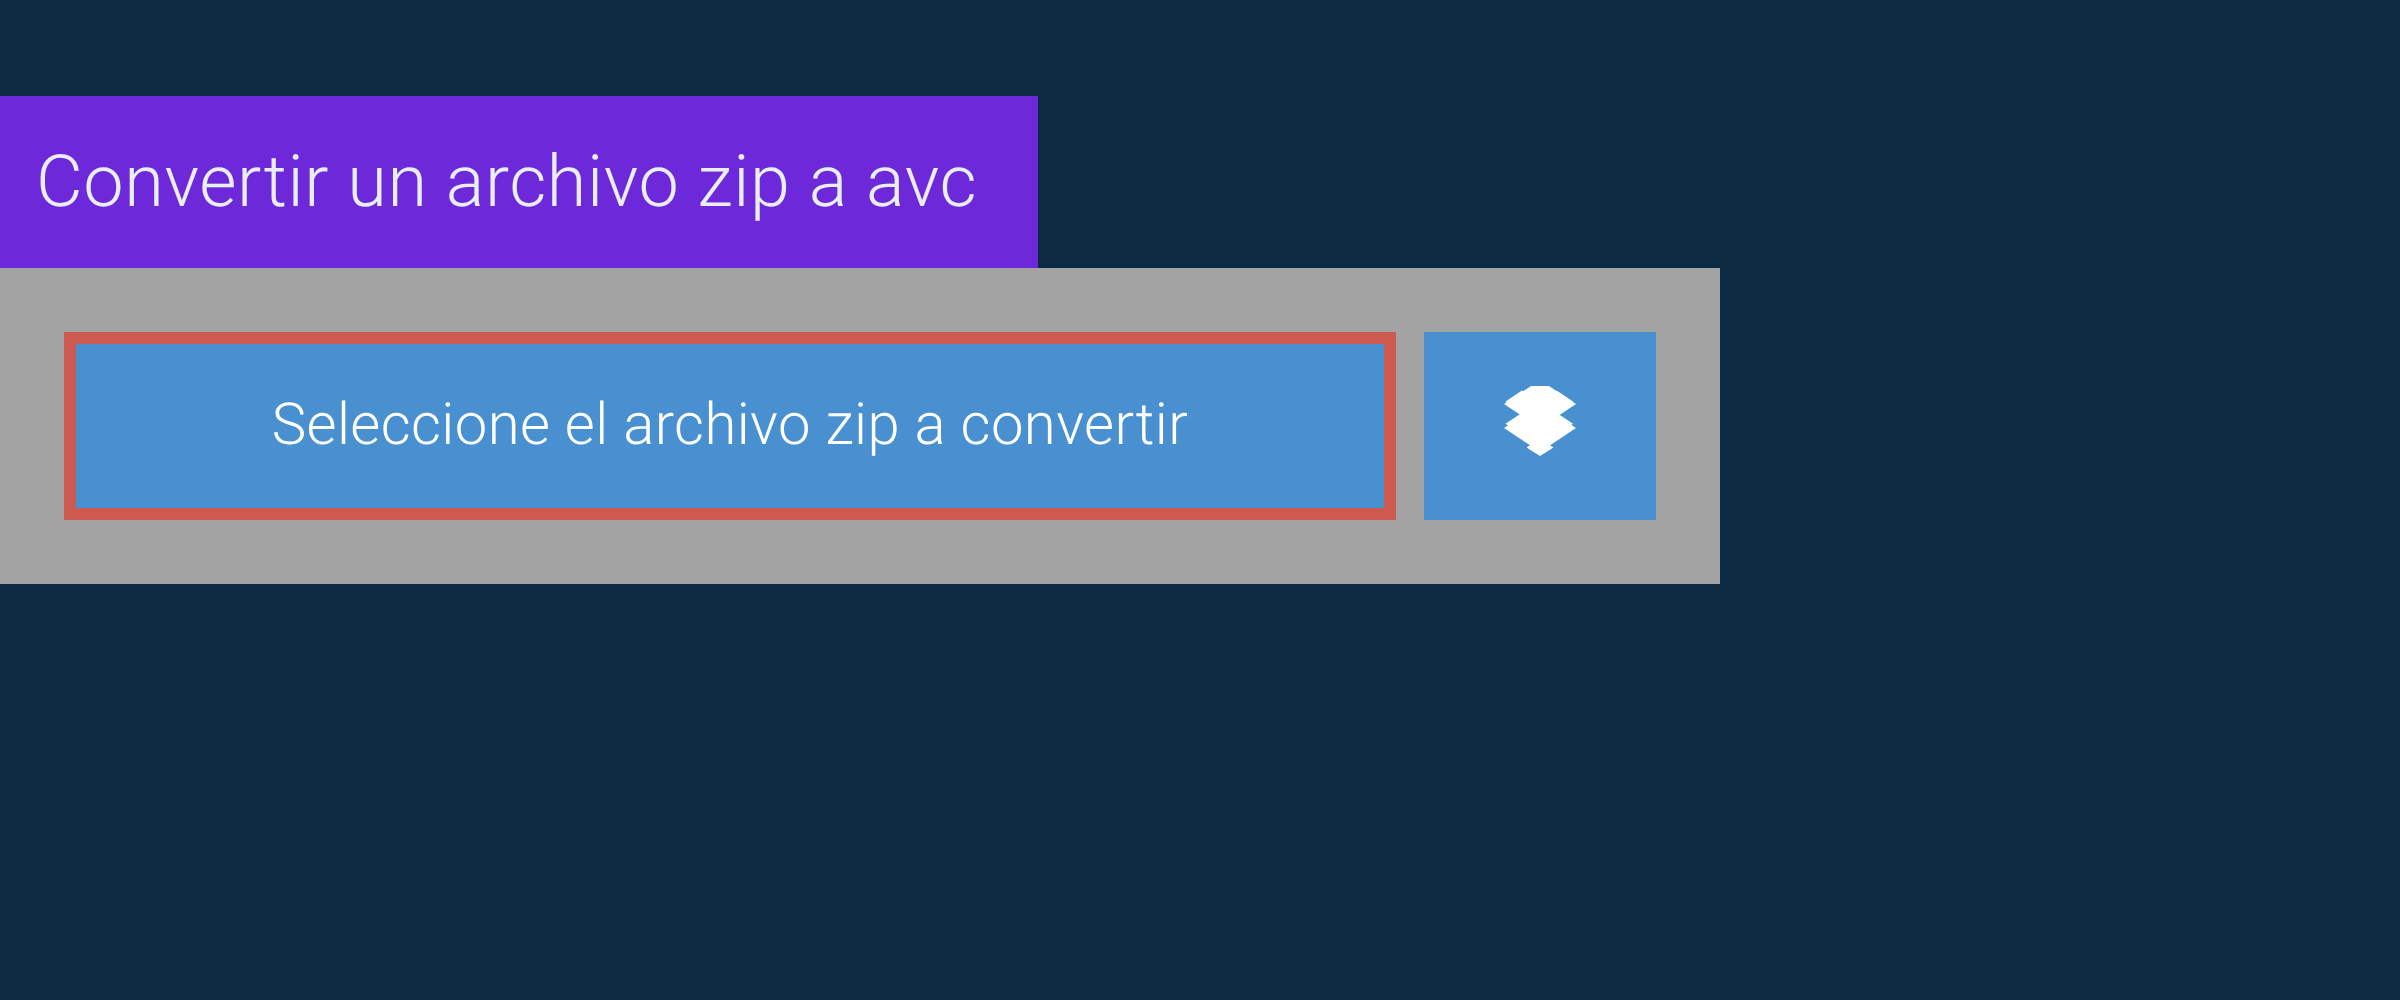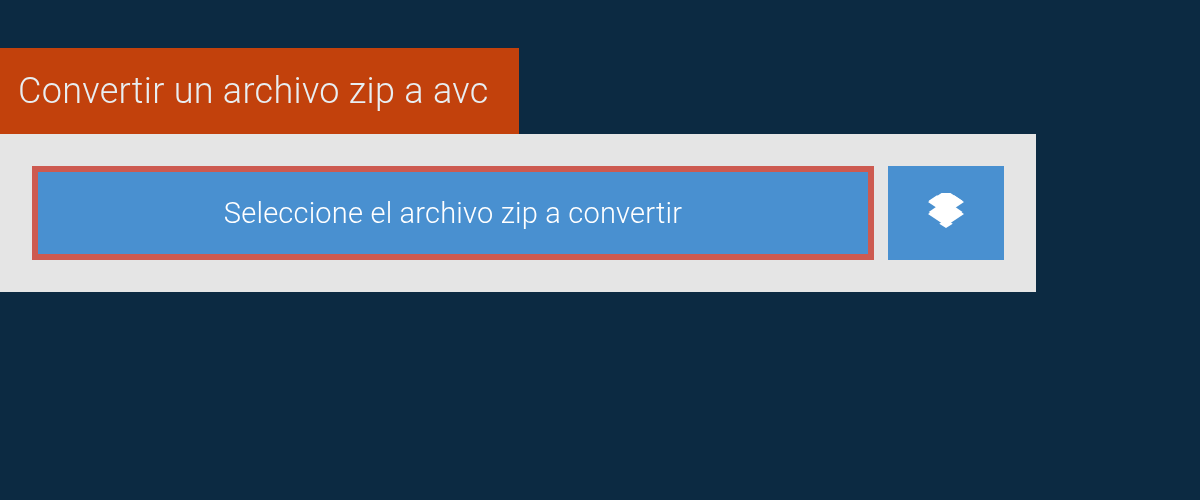--- a/index.html
+++ b/index.html
@@ -8,35 +8,35 @@
       box-sizing: border-box;
     }
     body {
       font-family: -apple-system, BlinkMacSystemFont, "Segoe UI", Roboto, Helvetica, Arial, sans-serif;
       background: #0c2a42;
       width: 1200px;
       height: 500px;
       overflow: hidden;
     }
     .header-bar {
-      background: #c2410c;
+      background: #6d28d9;
       display: inline-block;
       padding: 22px 30px 22px 18px;
       margin-top: 48px;
     }
     .header-title {
       color: #e8eef2;
       font-size: 36px;
       font-weight: 300;
       letter-spacing: 0.3px;
     }
     .main-panel {
-      background: #e5e5e5;
+      background: #a3a3a3;
       padding: 32px;
-      width: 1036px;
+      width: 860px;
       margin-top: 0;
     }
     .button-row {
       display: flex;
       gap: 14px;
       align-items: stretch;
     }
     .select-button {
       background: #4990d0;
       border: 6px solid #cd5a50;

